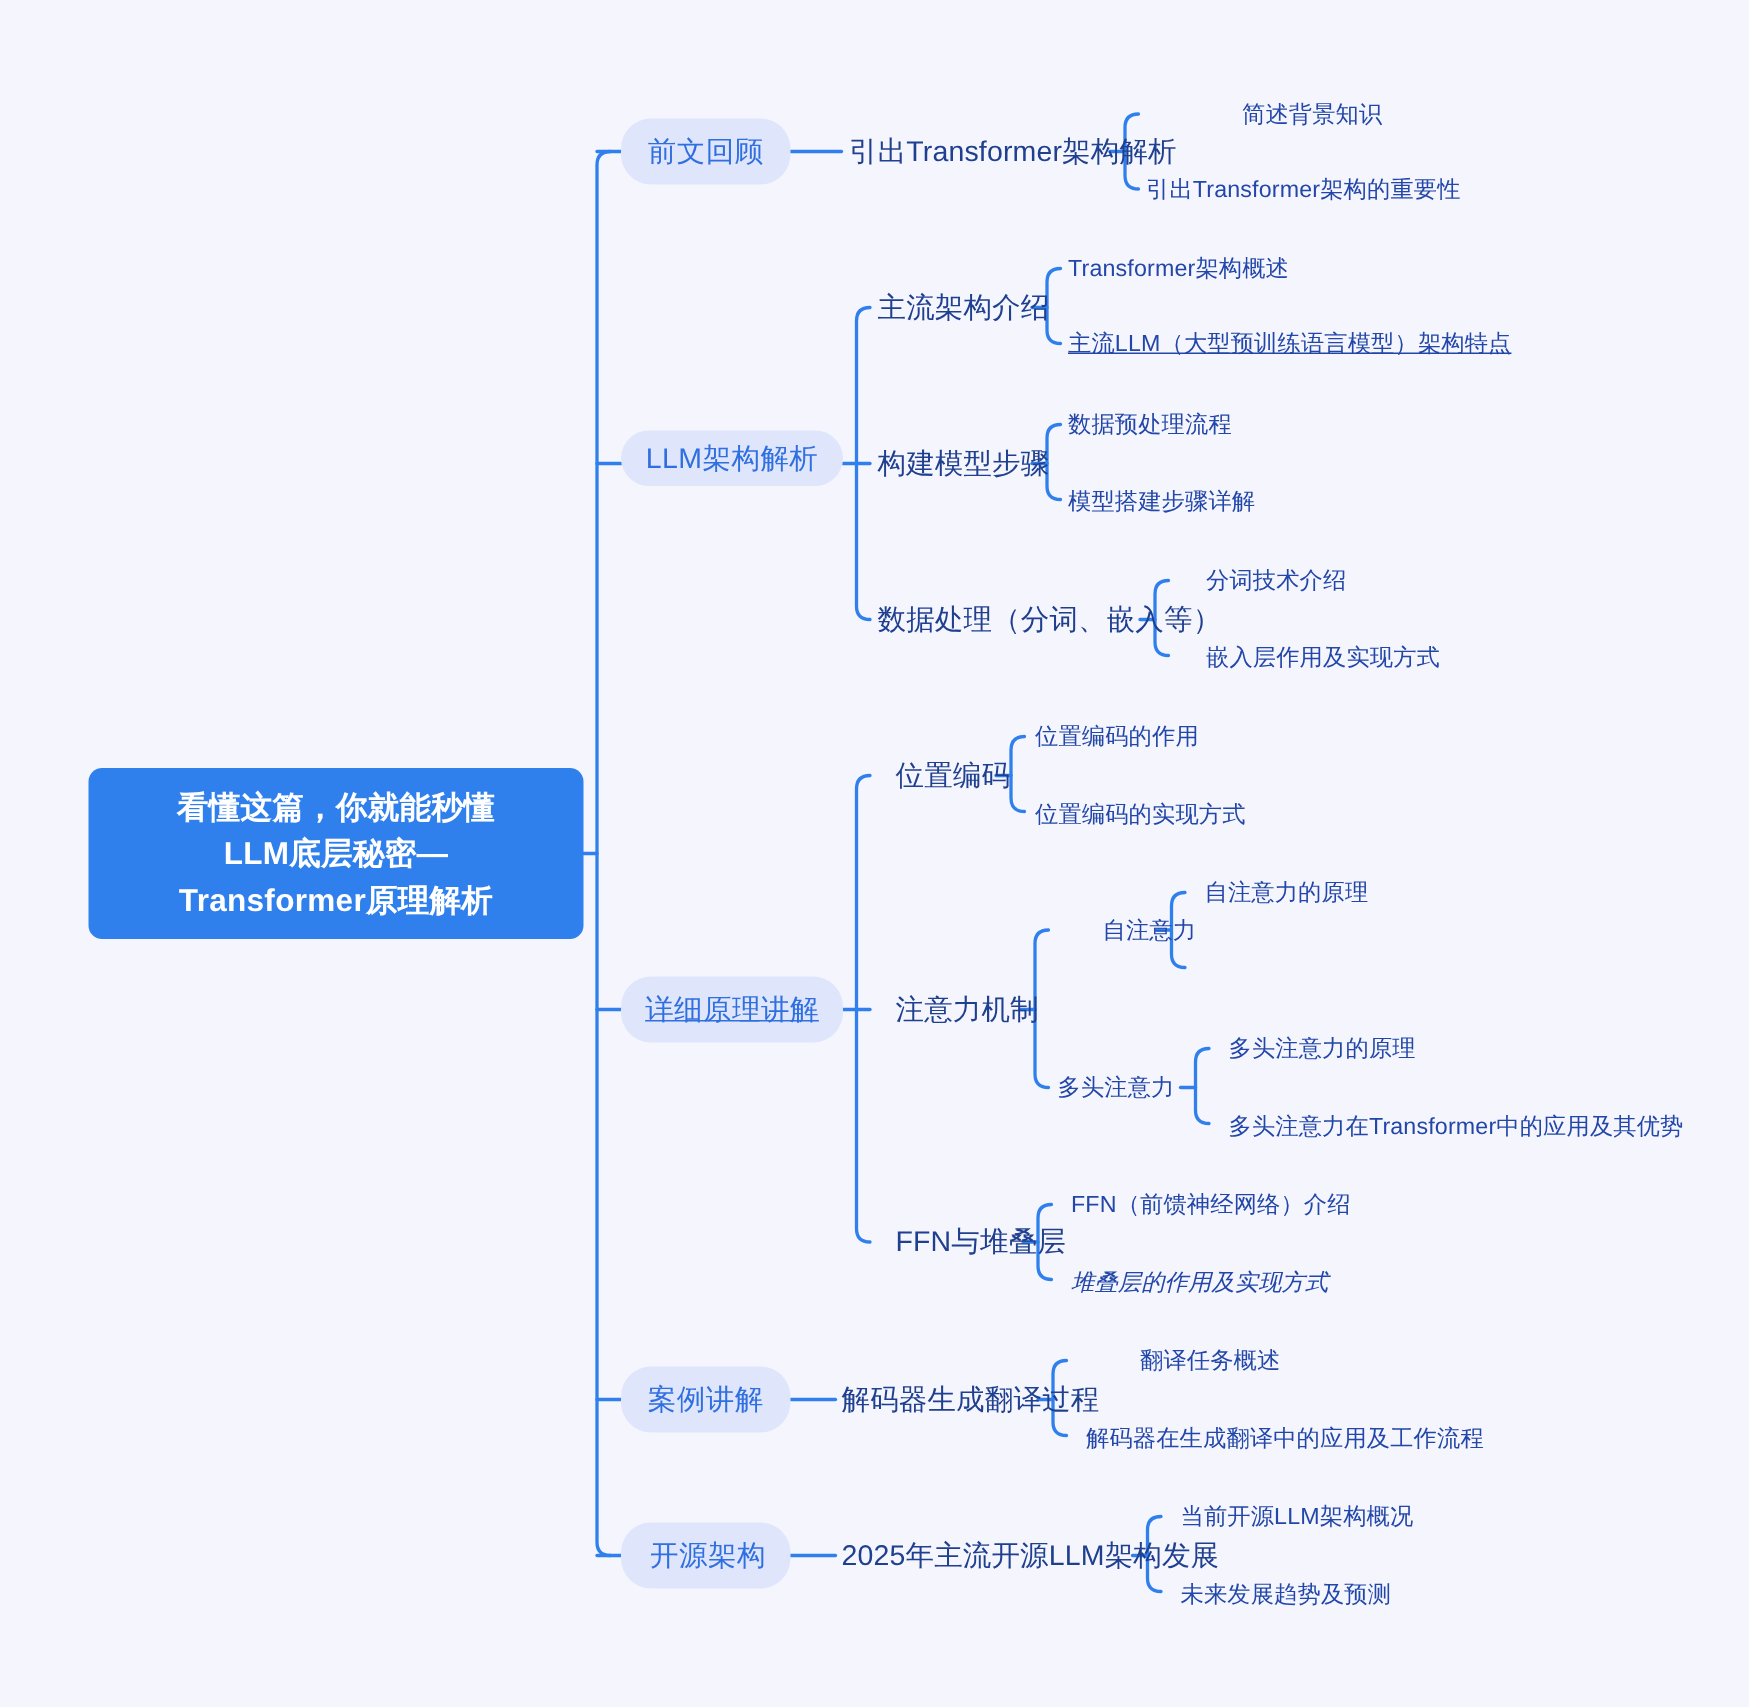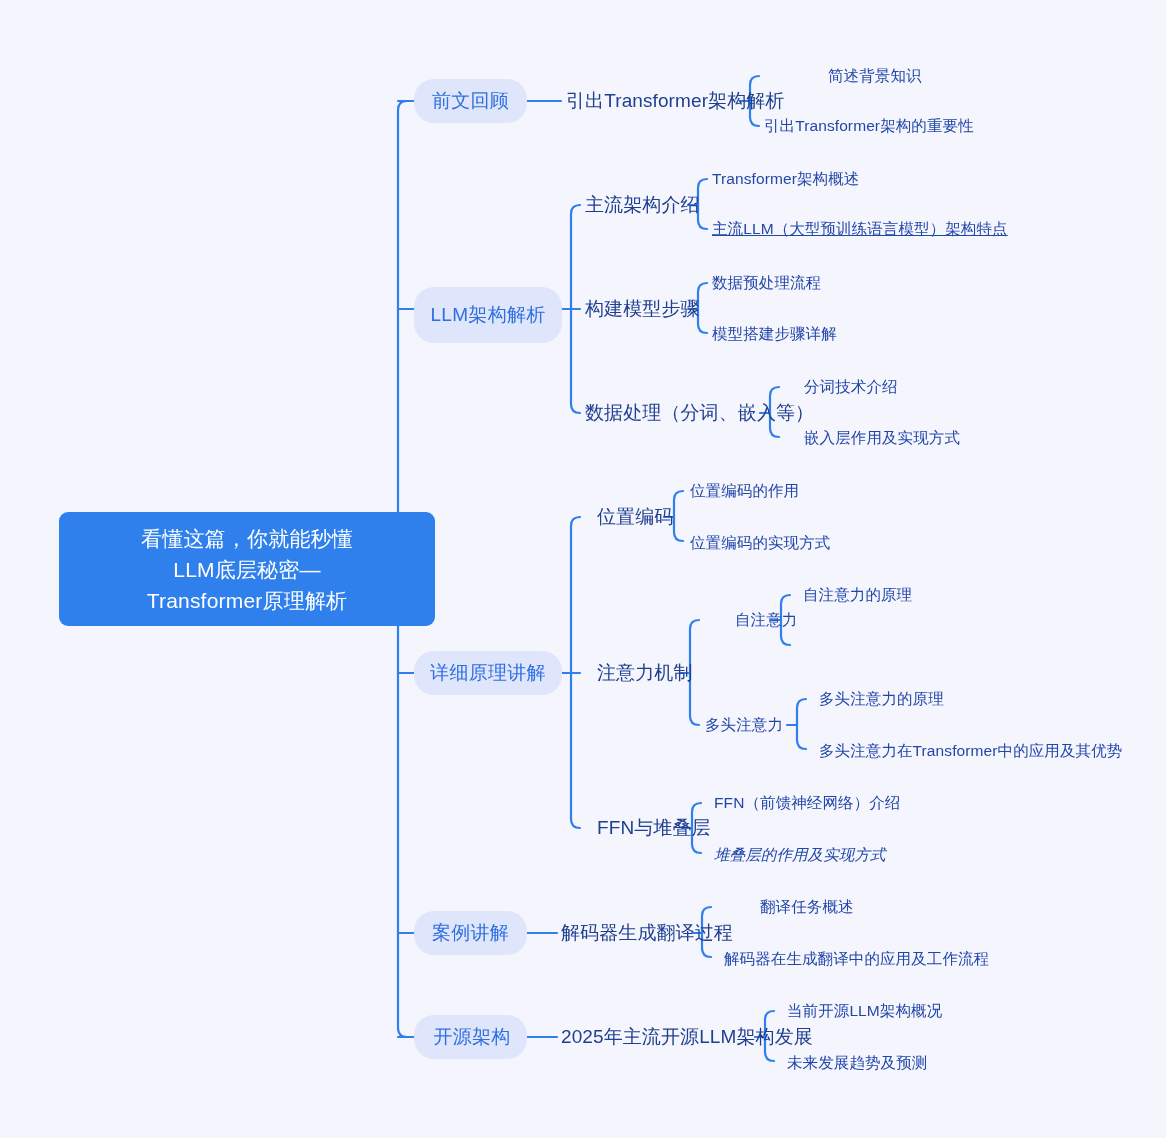--- a/index.html
+++ b/index.html
@@ -133,35 +133,35 @@
       <path d="M527,933 H557"></path>
       <path d="M692,933 H702"></path>
       <path d="M702,916 Q702,907 711,907 M702,916 V948 M702,948 Q702,957 711,957"></path>
 
       <path d="M527,1037 H557"></path>
       <path d="M755,1037 H765"></path>
       <path d="M765,1020 Q765,1011 774,1011 M765,1020 V1052 M765,1052 Q765,1061 774,1061"></path>
     </g>
   </svg>
 
-  <div class="node node-root" style="left:59px; top:512px; width:376px; height:114px;">
+  <div class="node node-root" style="left:59px; top:512px; width:330px; height:114px;font-weight:bold;">
     <span class="rline">看懂这篇，你就能秒懂</span>
     <span class="rline">LLM底层秘密—</span>
     <span class="rline">Transformer原理解析</span>
   </div>
 
   <div class="node node-l2" style="left:414px; top:79px; width:113px; height:44px;">
     <span>前文回顾</span>
   </div>
 
-  <div class="node node-l2" style="left:414px; top:287px; width:148px; height:56px;">
+  <div class="node node-l2" style="left:414px; top:287px; width:148px; height:37px;">
     <span>LLM架构解析</span>
   </div>
 
-  <div class="node node-l2" style="left:414px; top:651px; width:148px; height:44px;">
+  <div class="node node-l2" style="left:414px; top:651px; width:148px; height:44px;text-decoration:underline;">
     <span>详细原理讲解</span>
   </div>
 
   <div class="node node-l2" style="left:414px; top:911px; width:113px; height:44px;">
     <span>案例讲解</span>
   </div>
 
   <div class="node node-l2" style="left:414px; top:1015px; width:113px; height:44px;padding-left:19px;">
     <span>开源架构</span>
   </div>

